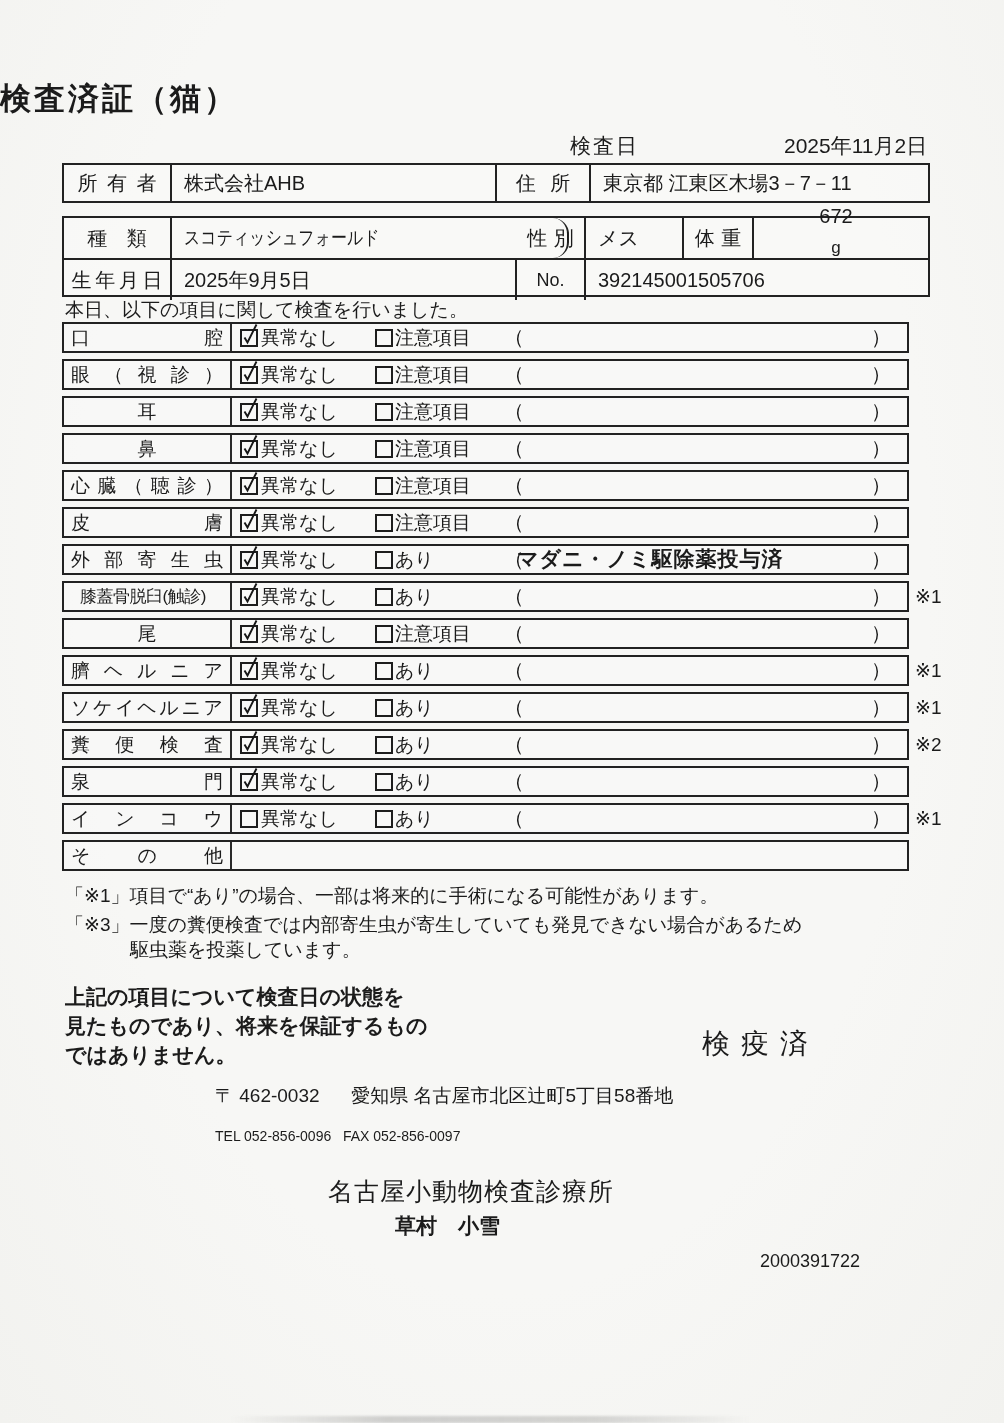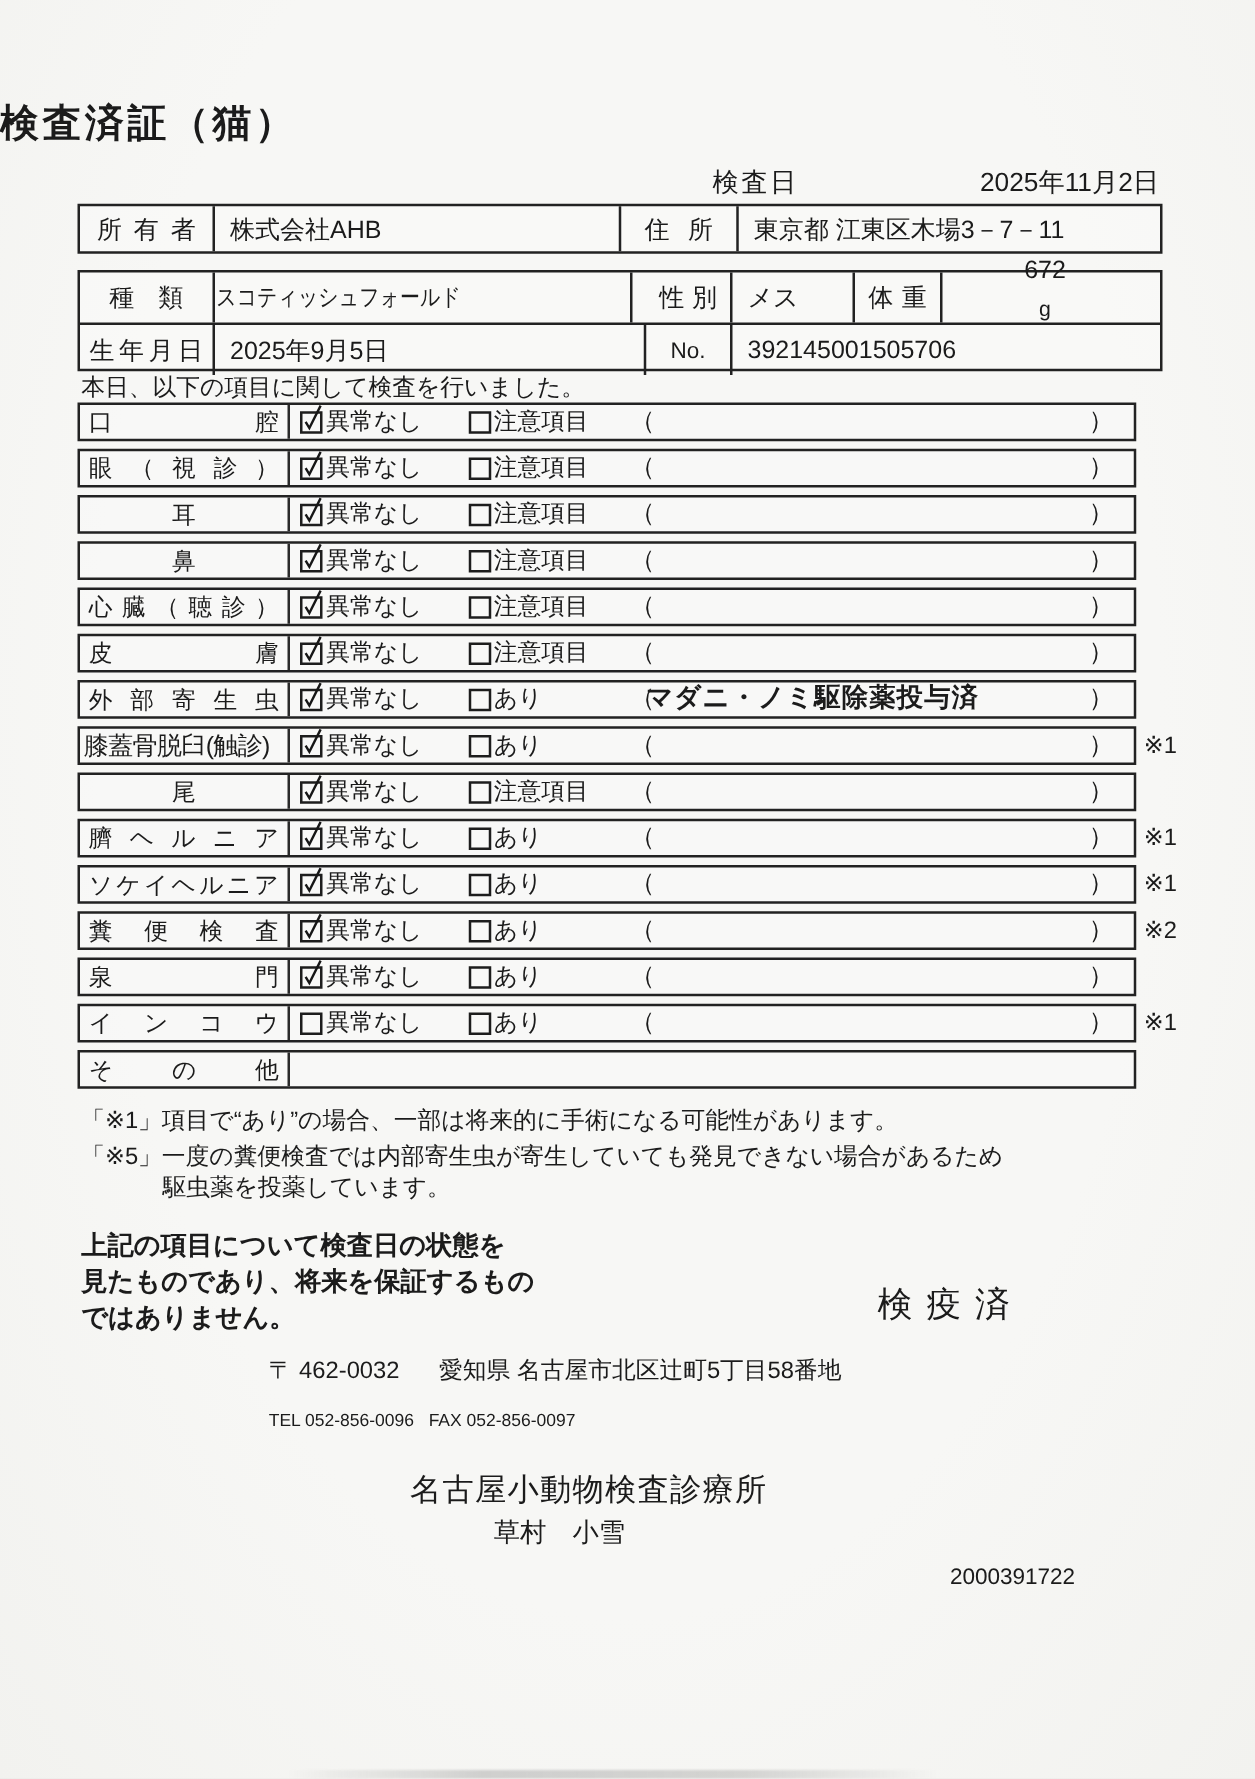--- a/index.html
+++ b/index.html
@@ -36,21 +36,21 @@
 
   .intro{left:65px;top:297px;font-size:19px;font-weight:500;}
 
   
   .insp-table{left:62px;top:322px;width:843px;height:554px;}
   .insp-row{position:absolute;left:0;width:843px;height:27px;border:2px solid #222;background:rgba(255,255,255,.2);}
   .insp-label{position:absolute;left:0;top:0;height:27px;width:168px;border-right:2px solid #2a2a2a;
       box-sizing:border-box;display:flex;align-items:center;font-size:19px;font-weight:500;padding:0 7px;}
   .insp-label.justify{justify-content:space-between;}
   .insp-label.center{justify-content:center;}
-  .insp-label.plain{font-size:20px;padding:0 3px;letter-spacing:-.5px;white-space:nowrap;}
+  .insp-label.plain{font-size:17px;padding:0 16px;letter-spacing:-.5px;white-space:nowrap;}
   .cb{position:absolute;top:5px;width:14px;height:14px;border:2px solid #1d1d1d;box-sizing:content-box;}
   .cb svg{position:absolute;left:0;top:0;overflow:visible;}
   .cb.cb1{left:176px;}
   .cb.cb2{left:311px;}
   .opt-label{position:absolute;top:0;line-height:27px;font-size:19px;font-weight:500;white-space:nowrap;}
   .opt-label.l1{left:197px;}
   .opt-label.l2{left:331px;}
   .paren{position:absolute;top:0;line-height:26px;font-size:20px;}
   .paren.open{left:440px;}
   .paren.close{right:16px;}
@@ -61,21 +61,21 @@
   .fn{font-size:19px;font-weight:500;white-space:nowrap;}
   .fn1{left:65px;top:883px;}
   .fn2{left:65px;top:912px;}
   .fn3{left:130px;top:937px;}
   .statement{left:65px;top:982px;font-size:21px;font-weight:600;line-height:29px;}
   .stamp{left:702px;top:1025px;font-size:28px;font-weight:500;letter-spacing:11px;}
   .pre{white-space:pre;}
   .postal-line{left:215px;top:1083px;font-size:19px;font-weight:500;}
   .tel-line{left:215px;top:1128px;font-size:14px;font-weight:500;}
   .clinic-name{left:328px;top:1175px;font-size:25px;font-weight:500;letter-spacing:1px;}
-  .vet-name{left:395px;top:1212px;font-size:21px;font-weight:400;}
+  .vet-name{left:395px;top:1212px;font-size:21px;font-weight:700;}
   .serial{left:760px;top:1251px;font-size:18px;}
 
   .bottom-smudge{left:230px;top:1416px;width:520px;height:7px;
      background:linear-gradient(to right, transparent, rgba(110,110,110,.28) 30%, rgba(90,90,90,.22) 70%, transparent);
      filter:blur(1px);}
 </style>
 </head>
 <body>
 
 <div class="page">
@@ -97,21 +97,21 @@
       </div>
     <div class="cell value" style="left:527px;width:341px;">東京都 江東区木場3－7－11</div>
   </div>
 
   <div class="abs tbl animal-table">
     <div class="animal-row r1">
       <div class="cell vline char-spread" style="left:0;width:108px;">
           <span>種</span>
           <span>類</span>
         </div>
-      <div class="cell vline value" style="left:97px;width:345px;">
+      <div class="cell vline value" style="left:108px;width:397px;border-radius:16px;">
           <span class="breed">スコティッシュフォールド</span>
         </div>
       <div class="cell vline char-spread" style="left:453px;width:69px;">
           <span>性</span>
           <span>別</span>
         </div>
       <div class="cell vline value" style="left:522px;width:98px;">メス</div>
       <div class="cell vline char-spread" style="left:620px;width:70px;">
           <span>体</span>
           <span>重</span>
@@ -376,21 +376,21 @@
       <div class="insp-row" style="top: 518px;">
         <div class="insp-label justify">
           <span>そ</span>
           <span>の</span>
           <span>他</span>
         </div>
       </div>
     </div>
 
   <div class="abs fn fn1">「※1」項目で“あり”の場合、一部は将来的に手術になる可能性があります。</div>
-  <div class="abs fn fn2">「※5」一度の糞便検査では内部寄生虫が寄生していても発見できない場合があるため</div>
+  <div class="abs fn fn2">「※3」一度の糞便検査では内部寄生虫が寄生していても発見できない場合があるため</div>
   <div class="abs fn fn3">駆虫薬を投薬しています。</div>
 
   <div class="abs statement">
     <div>上記の項目について検査日の状態を</div>
     <div>見たものであり、将来を保証するもの</div>
     <div>ではありません。</div>
   </div>
 
   <div class="abs stamp">検疫済</div>
 

